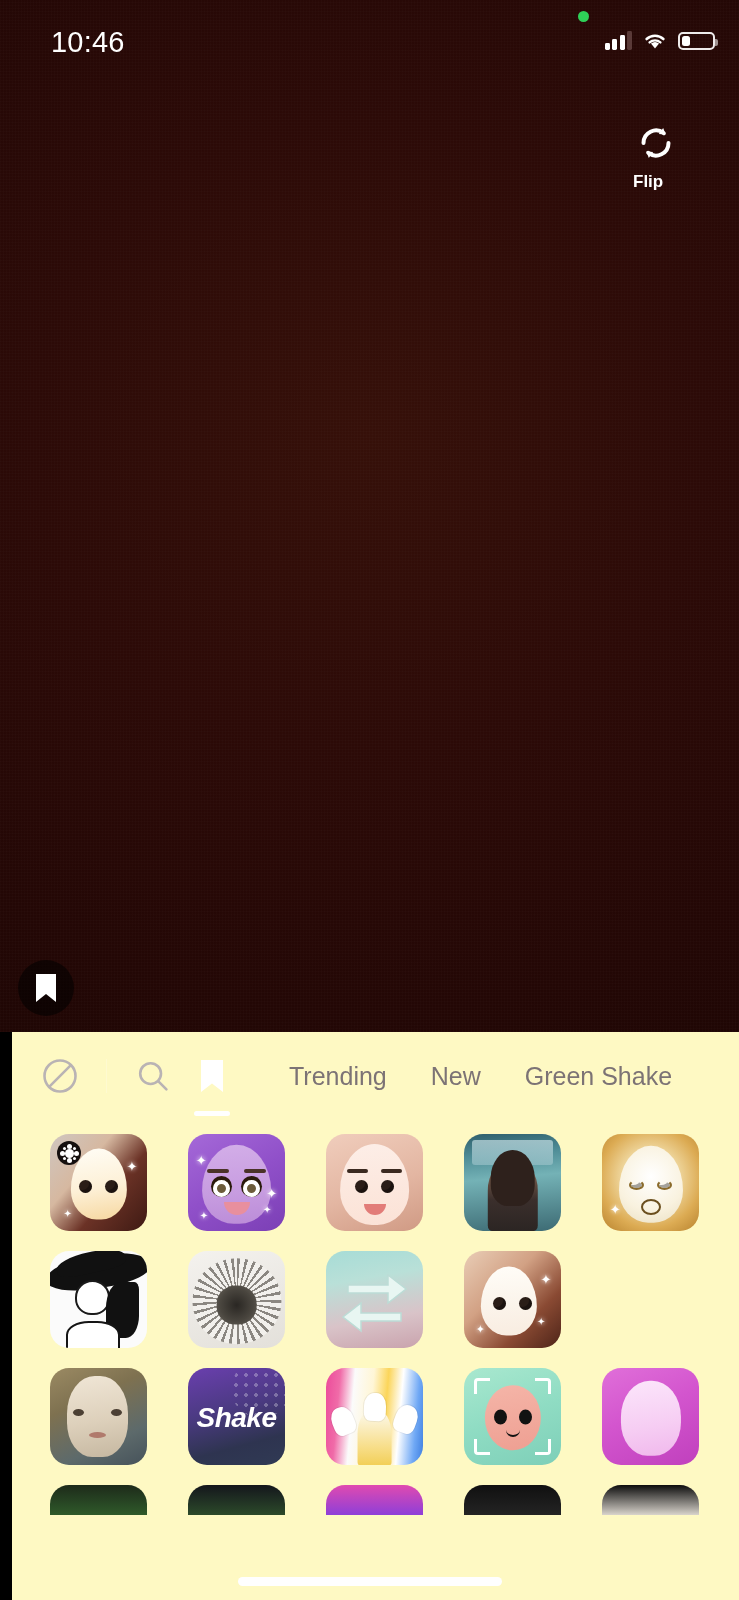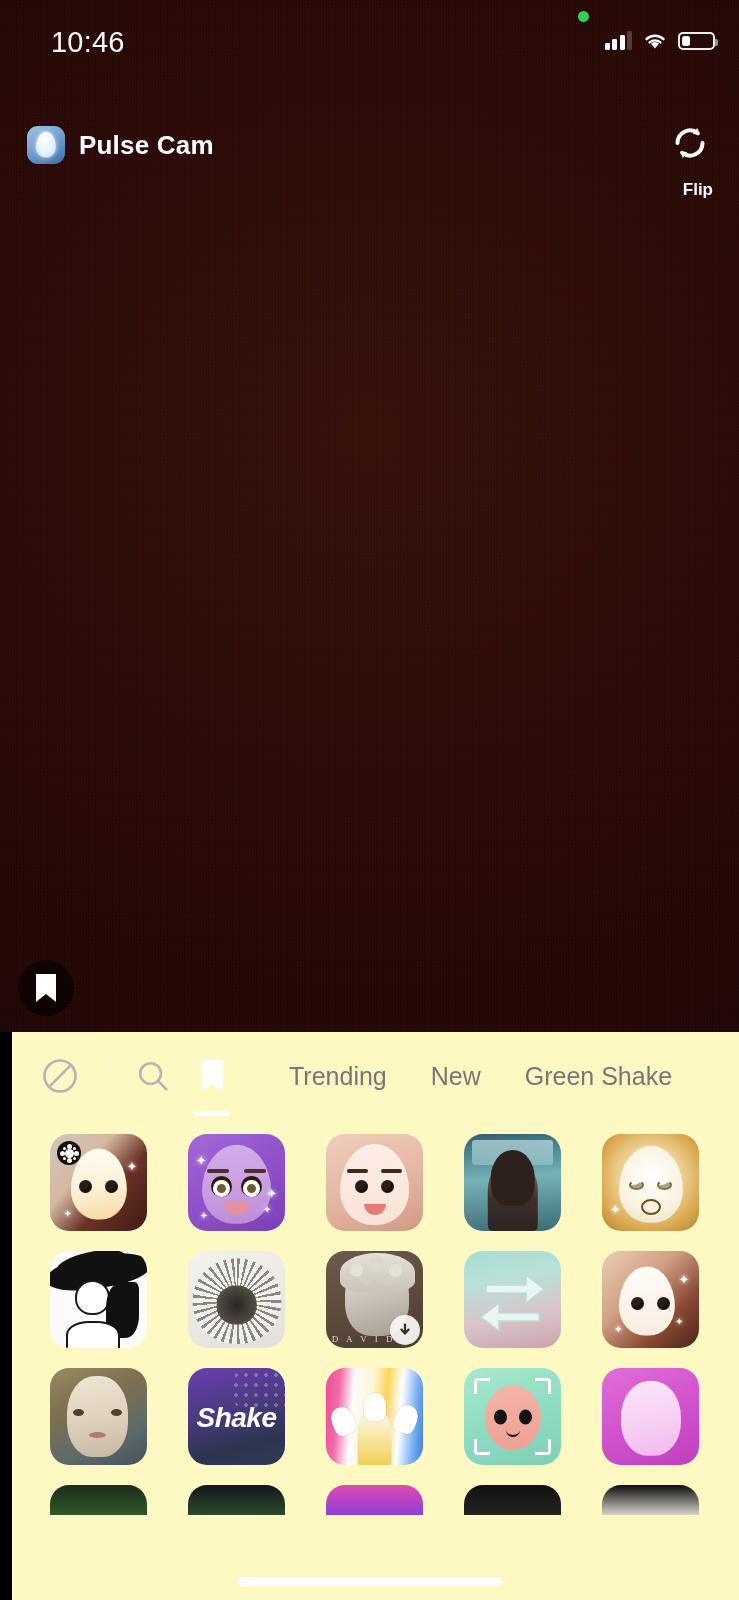--- a/index.html
+++ b/index.html
@@ -130,22 +130,22 @@
     font-weight: bold;
     letter-spacing: 0.2px;
     white-space: nowrap;
   }
   .flip-btn {
     position: absolute;
     right: 26px; top: 2px;
     width: 80px;
     display: flex;
     flex-direction: column;
-    align-items: flex-end;
-    gap: 14px;
+    align-items: flex-start;
+    gap: 6px;
     cursor: pointer;
   }
   .flip-label {
     color: #fff;
     font-size: 17px;
     font-weight: bold;
   }
 
   
   .fab-bookmark {
@@ -423,24 +423,20 @@
           <path d="M7.6 11.4 A8.2 8.2 0 0 1 18.4 11.4" stroke="#fff" stroke-width="2.4" fill="none" stroke-linecap="round"></path>
         </svg>
       </div>
       <div class="batt">
         <div class="lvl" style="width:8px"></div>
       </div>
     </div>
   </div>
 
   <div class="app-header">
-    <div class="brand">
-      <div class="brand-logo"></div>
-      <div class="brand-name">Pulse Cam</div>
-    </div>
     <div class="flip-btn">
       <svg width="46" height="46" viewBox="0 0 46 46">
         <path d="M35.5 23 A12.5 12.5 0 0 1 15.2 32.8" stroke="#fff" stroke-width="4" fill="none" stroke-linecap="round"></path>
         <path d="M10.5 23 A12.5 12.5 0 0 1 30.8 13.2" stroke="#fff" stroke-width="4" fill="none" stroke-linecap="round"></path>
         <path d="M30.2 8.0 L32.6 14.6 L25.8 14.0 Z" fill="#fff"></path>
         <path d="M15.8 38.0 L13.4 31.4 L20.2 32.0 Z" fill="#fff"></path>
       </svg>
       <div class="flip-label">Flip</div>
     </div>
   </div>
@@ -549,31 +545,20 @@
           <div class="hd"></div>
           <div class="hr"></div>
           <div class="bd"></div>
         </div>
 
         <div class="tile t7">
           <div class="petals"></div>
           <div class="core"></div>
         </div>
 
-        <div class="tile t8">
-          <div class="head"></div>
-          <div class="curls"></div>
-          <div class="dname">D A V I D</div>
-          <div class="dl-badge">
-            <svg width="16" height="16" viewBox="0 0 16 16">
-              <line x1="8" y1="2.5" x2="8" y2="11" stroke="#3a2f28" stroke-width="2.2" stroke-linecap="round"></line>
-              <path d="M4.4 7.6 L8 11.6 L11.6 7.6" stroke="#3a2f28" stroke-width="2.2" fill="none" stroke-linecap="round" stroke-linejoin="round"></path>
-            </svg>
-          </div>
-        </div>
 
         <div class="tile t9">
           <svg width="97" height="97" viewBox="0 0 97 97">
             <path d="M22 34 H62 L62 24 L80 38 L62 52 L62 42 H22 Z" fill="#e8f6f2" stroke="#bcdcd6" stroke-width="1.5"></path>
             <path d="M75 62 H35 L35 52 L17 66 L35 80 L35 70 H75 Z" fill="#e8f6f2" stroke="#bcdcd6" stroke-width="1.5"></path>
           </svg>
         </div>
 
         <div class="tile t10">
           <div class="face-shape"></div>

